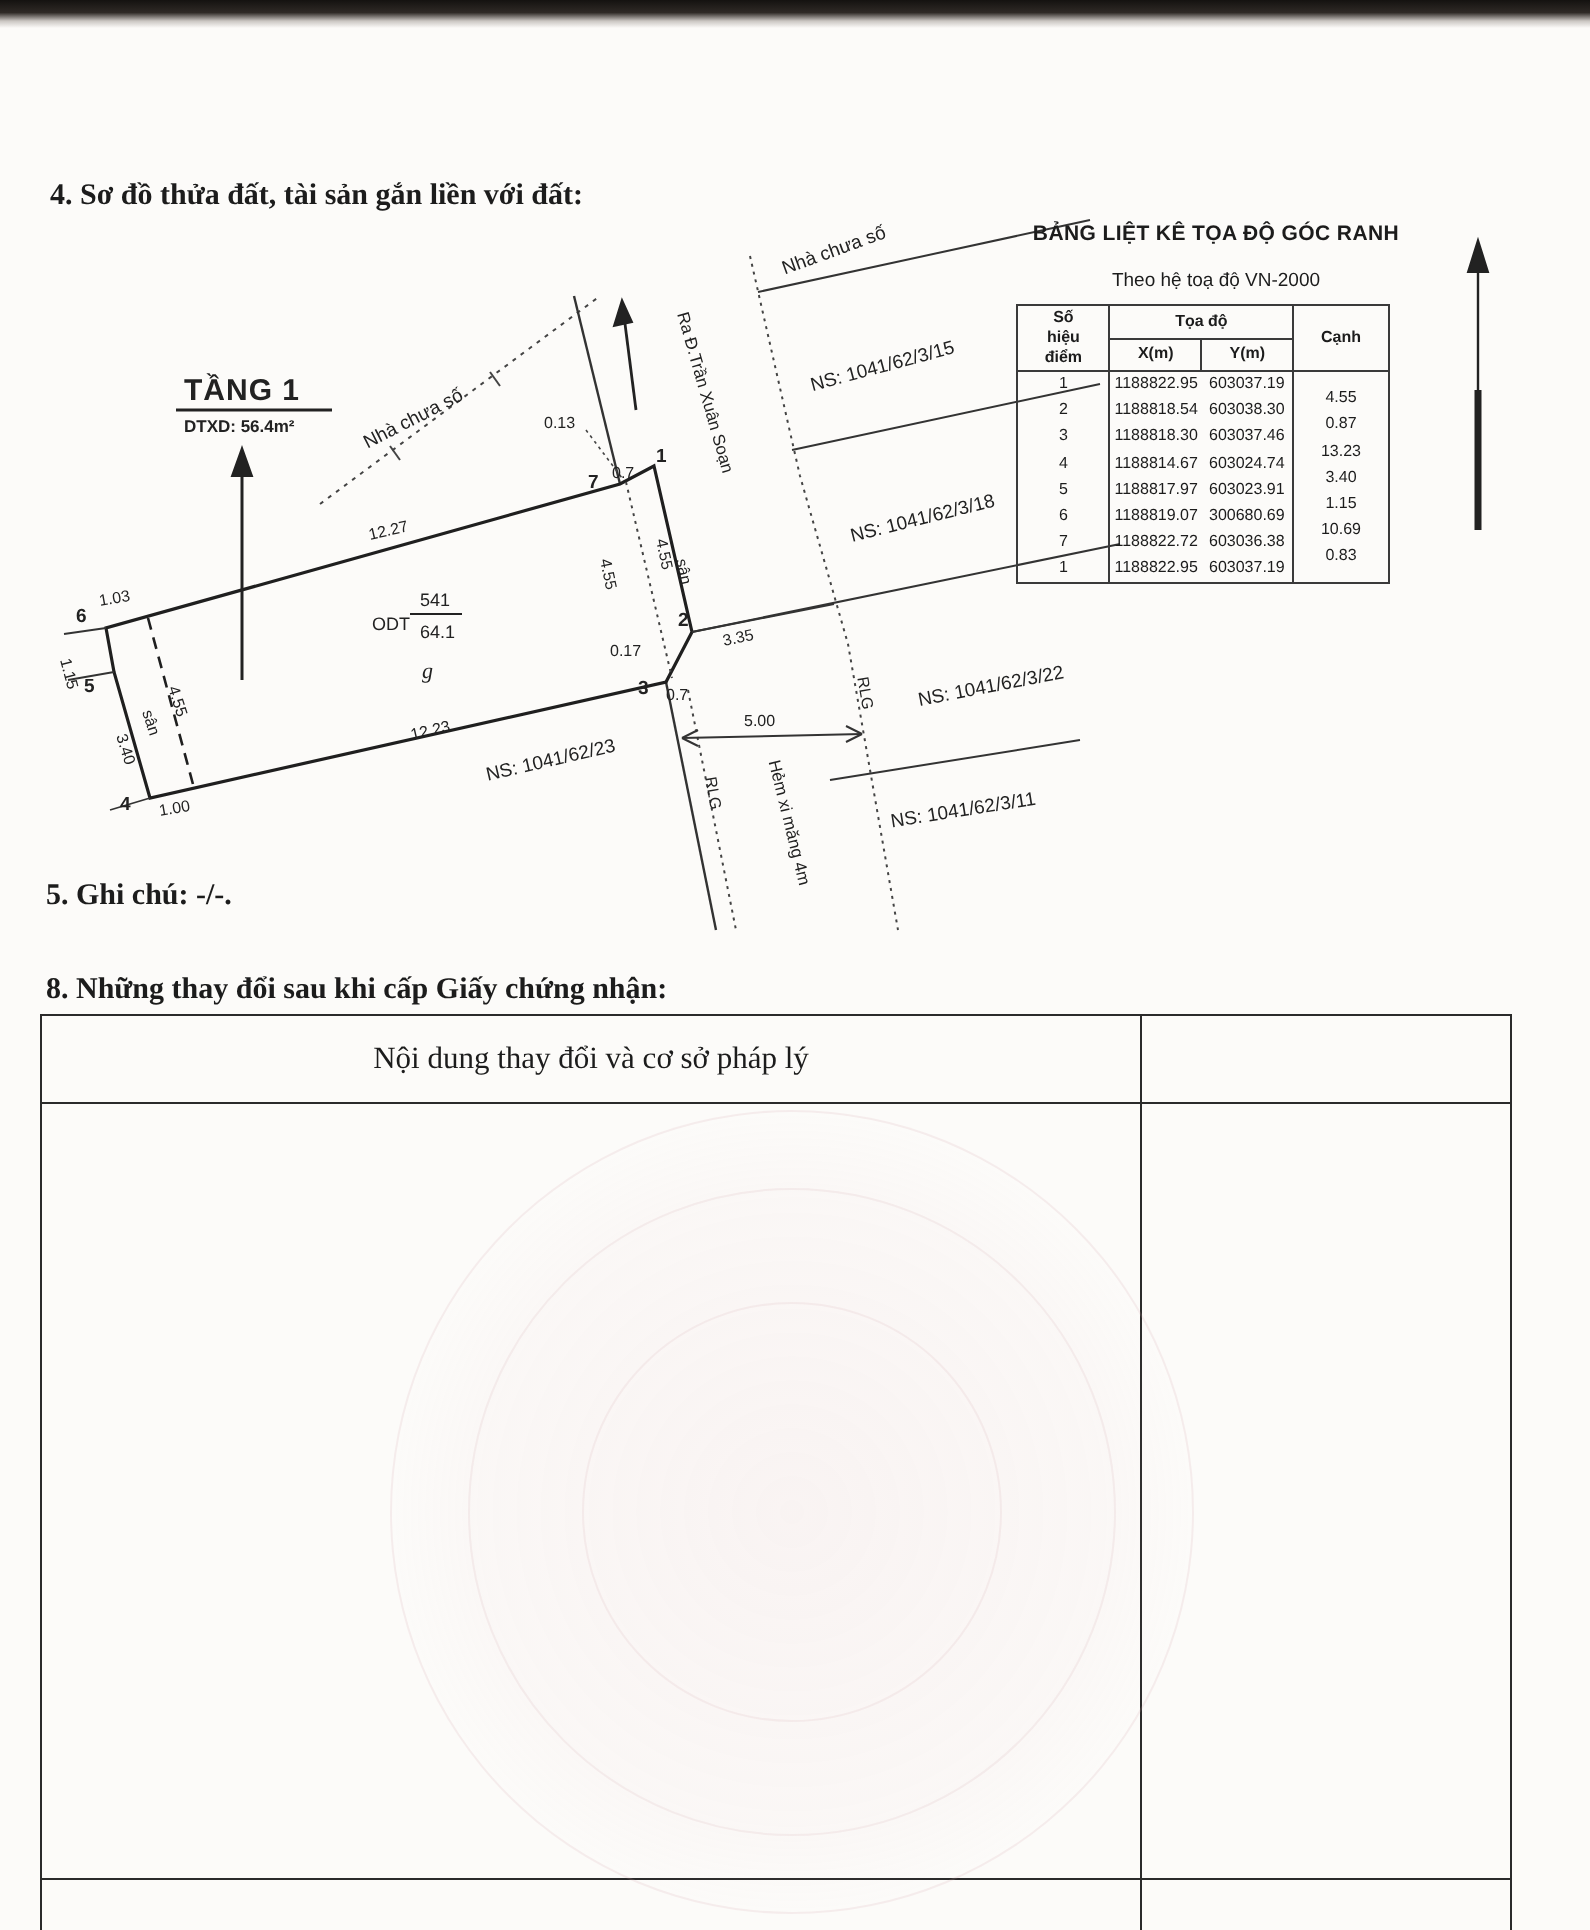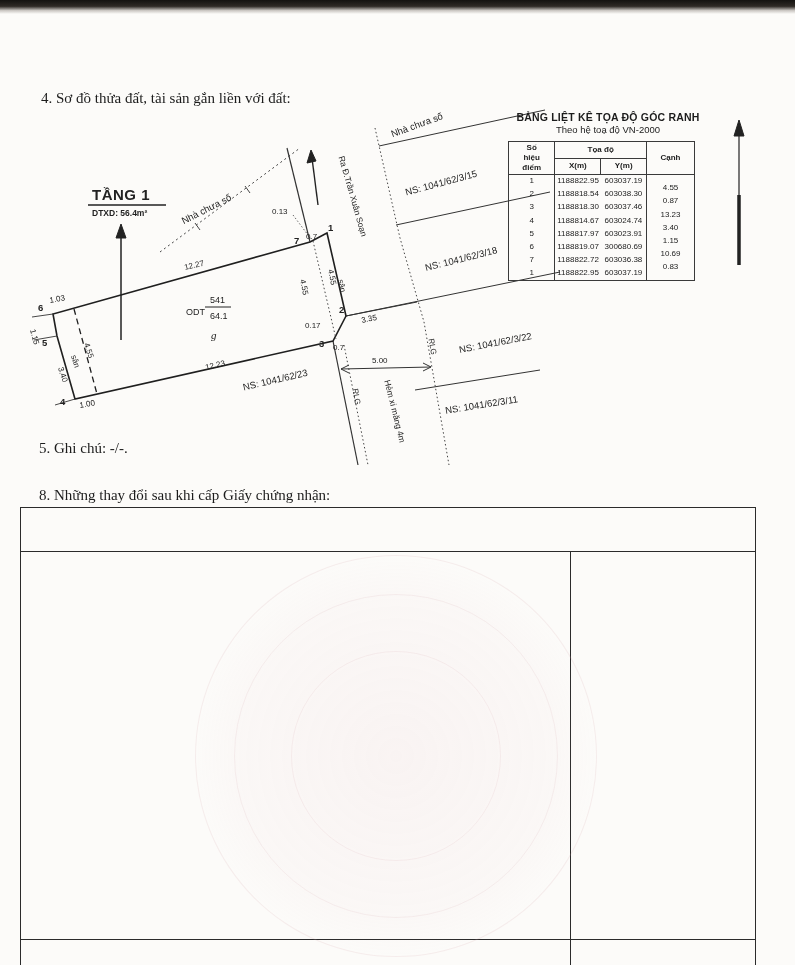--- a/index.html
+++ b/index.html
@@ -5,29 +5,29 @@
   html,body{margin:0;padding:0;}
   body{
     width:795px;height:965px;position:relative;overflow:hidden;
     background:#fcfbf9;
     font-family:"Liberation Serif", serif;color:#1c1c1c;
   }
   .scan-top-bar{
     position:absolute;left:0;top:0;width:795px;height:14px;
     background:linear-gradient(to bottom,#141210 0%,#2f2a26 45%,rgba(110,100,92,.35) 75%,rgba(0,0,0,0) 100%);
   }
-  .heading{position:absolute;font-weight:normal;font-size:15px;white-space:nowrap;margin-left:16px;}
+  .heading{position:absolute;font-weight:bold;font-size:15px;white-space:nowrap;}
   #h4{left:25px;top:90px;}
   #h5{left:23px;top:440px;}
   #h6{left:23px;top:487px;}
 
   
   .coord-wrap{position:absolute;left:508px;top:111px;width:200px;font-family:"Liberation Sans",sans-serif;}
   .coord-title{font-size:10.5px;font-weight:bold;text-align:center;letter-spacing:.2px;}
-  .coord-sub{font-size:9.5px;text-align:center;margin-top:1px;}
+  .coord-sub{font-size:9.5px;text-align:center;margin-top:12px;}
   table.coord{border-collapse:collapse;margin-top:6px;width:187px;}
   table.coord th,table.coord td{
     border:0;font-size:8px;text-align:center;padding:0 1px;line-height:1.25;
   }
   table.coord thead th{border:1px solid #3a3a3a;font-weight:bold;font-size:8px;padding:1px 13px;}
   table.coord{border:1.4px solid #3a3a3a;}
   td.c-pt{border-right:1px solid #3a3a3a !important;width:30px;font-size:8px;}
   td.c-x{width:62px;}
   td.c-y{width:57px;border-right:1px solid #3a3a3a !important;}
   td.c-canh{width:36px;position:relative;}
@@ -262,20 +262,21 @@
         </tr>
     </tbody>
   </table>
 </div>
 
 <div id="h5" class="heading">5. Ghi chú: -/-.</div>
 <div id="h6" class="heading">8. Những thay đổi sau khi cấp Giấy chứng nhận:</div>
 
 <div class="changes">
   <div class="hrow">
+    <div class="c1">Nội dung thay đổi và cơ sở pháp lý</div>
   </div>
   <div class="brow">
     <div class="c1"></div>
     <div class="c2"></div>
   </div>
   <div class="frow">
     <div class="c1"></div>
     <div class="c2"></div>
   </div>
 </div>

